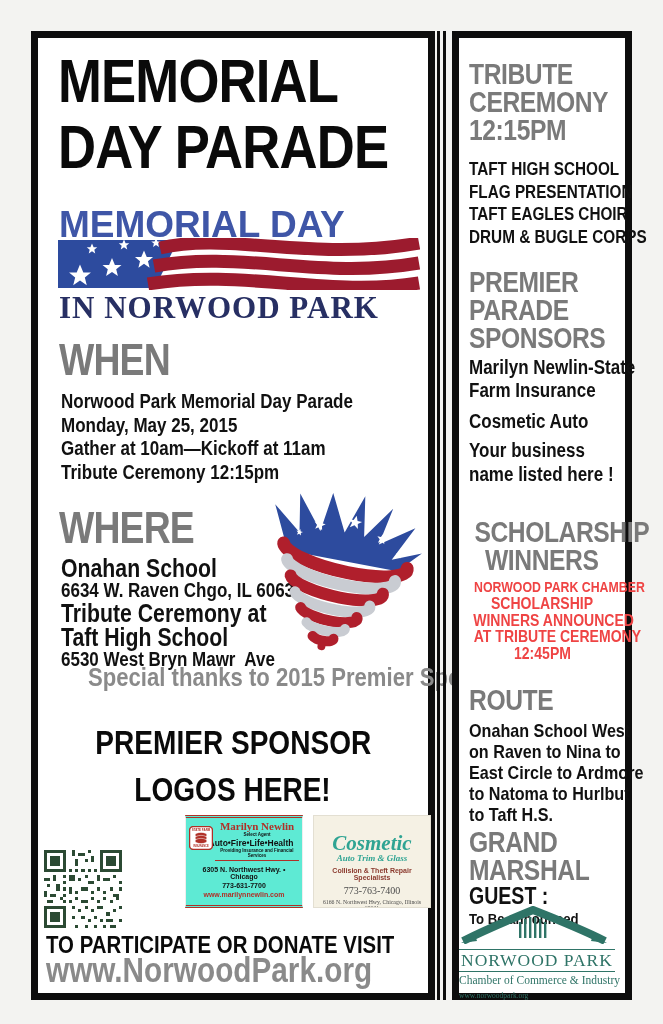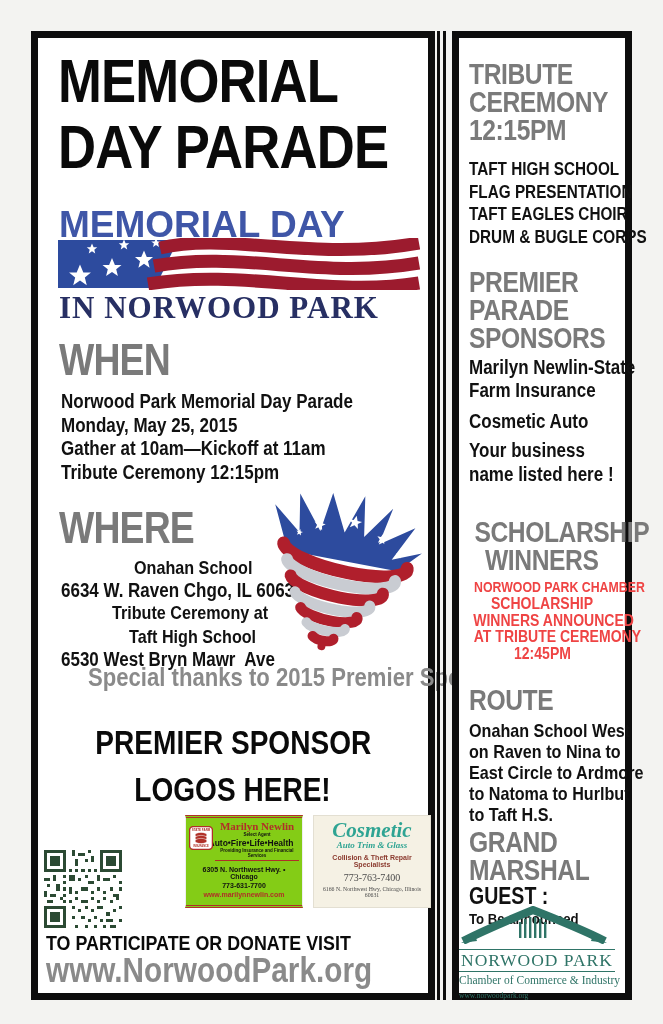--- a/index.html
+++ b/index.html
@@ -29,52 +29,52 @@
          line-height:1.06;color:#0a0a0a;margin:0;}
   .md-logo-title{left:21px;top:166px;font-size:37px;font-weight:bold;color:#3f56a7;letter-spacing:0px;}
   .flag-svg{left:20px;top:200px;}
   .innp{left:21px;top:252px;font-family:"Liberation Serif", serif;font-weight:bold;
         font-size:31px;color:#272f63;letter-spacing:1px;}
   .ghead{font-size:44px;font-weight:bold;color:#7a7a7a;letter-spacing:-1px;margin:0;line-height:1;}
   .when-h{left:21px;top:300px;}
   .when-lines{left:23px;top:352px;font-size:20px;font-weight:bold;line-height:23.5px;}
   .where-h{left:21px;top:468px;}
   .where-lines{left:23px;top:518px;font-weight:bold;line-height:22px;}
-  .where-lines .ln1,.where-lines .ln3,.where-lines .ln4{font-size:19px;line-height:24px;text-align:center;}
+  .where-lines .ln1,.where-lines .ln3,.where-lines .ln4{font-size:25px;line-height:24px;}
   .where-lines .ln2,.where-lines .ln5{font-size:20px;line-height:21px;}
   .cone-svg{left:215px;top:455px;}
   .special{left:50px;top:624px;font-size:26px;font-weight:bold;color:#8a8a8a;}
   .premier-wrap{left:0;top:0;width:390px;text-align:center;position:absolute;}
   .premier1{top:686px;}
   .premier2{top:733px;}
   .premier-line{font-size:33px;font-weight:bold;color:#0a0a0a;}
   .cards{left:147px;top:777px;width:246px;height:95px;display:flex;gap:10px;}
-  .card{width:118px;height:93px;background:#84cc16;box-sizing:border-box;overflow:hidden;}
+  .card{width:118px;height:93px;background:#5eead4;box-sizing:border-box;overflow:hidden;}
   .card-newlin{border:1px solid #eee;border-top:3px double #b03028;border-bottom:3px double #b03028;
                padding:2px 3px;position:relative;}
   .card-newlin .nm{color:#b03028;font-family:"Liberation Serif", serif;font-weight:bold;
                    font-size:11px;text-align:center;margin-left:26px;}
   .card-newlin .role{font-size:4.5px;font-weight:bold;text-align:center;margin-left:26px;}
   .card-newlin .svc{font-size:8.5px;font-weight:bold;text-align:center;margin-left:14px;margin-top:1px;}
   .card-newlin .tag{font-size:4.5px;font-weight:bold;text-align:center;margin-left:26px;
                     border-bottom:1px solid #b03028;padding-bottom:2px;}
   .card-newlin .adr{font-size:7px;font-weight:bold;text-align:center;margin-top:5px;}
   .card-newlin .ph{font-size:7px;font-weight:bold;text-align:center;margin-top:2px;}
   .card-newlin .web{font-size:7px;font-weight:bold;text-align:center;color:#b03028;margin-top:2px;}
   .sf-logo{position:absolute;left:3px;top:8px;}
-  .card-cosmetic{background:#f5f1e4;border:1px solid #e3dfd2;text-align:center;padding:4px 2px;}
+  .card-cosmetic{background:#f5f1e4;border:1px solid #e3dfd2;text-align:center;padding:17px 2px;}
   .card-cosmetic .nm{font-family:"Liberation Serif", serif;font-style:italic;font-weight:bold;
                      font-size:21px;color:#2fa493;line-height:20px;}
   .card-cosmetic .sub{font-family:"Liberation Serif", serif;font-style:italic;font-weight:bold;
                       font-size:9px;color:#2fa493;}
   .card-cosmetic .tag{font-size:7px;font-weight:bold;color:#8b3a2e;margin-top:4px;}
   .card-cosmetic .ph{font-size:10px;color:#4a4a4a;font-family:"Liberation Serif", serif;margin-top:4px;}
   .card-cosmetic .adr{font-size:5.8px;color:#4a4a4a;font-family:"Liberation Serif", serif;margin-top:3px;}
   .qr-svg{left:6px;top:812px;}
-  .participate{left:8px;top:893px;font-size:21px;font-weight:bold;color:#0a0a0a;}
+  .participate{left:8px;top:893px;font-size:24px;font-weight:bold;color:#0a0a0a;}
   .website{left:8px;top:912px;font-size:35px;font-weight:bold;color:#8a8a8a;}
 
   
   .r-block{left:10px;position:absolute;}
   .r-ghead{font-size:29px;font-weight:bold;color:#7a7a7a;letter-spacing:-0.5px;line-height:28px;margin:0;}
   .tribute-h{top:22px;}
   .tribute-items{top:120px;font-size:18px;font-weight:bold;line-height:22.5px;}
   .premier-h{top:230px;}
   .sponsor-names{top:318px;font-size:20px;font-weight:bold;line-height:23px;}
   .sponsor2{margin-top:8px;}

